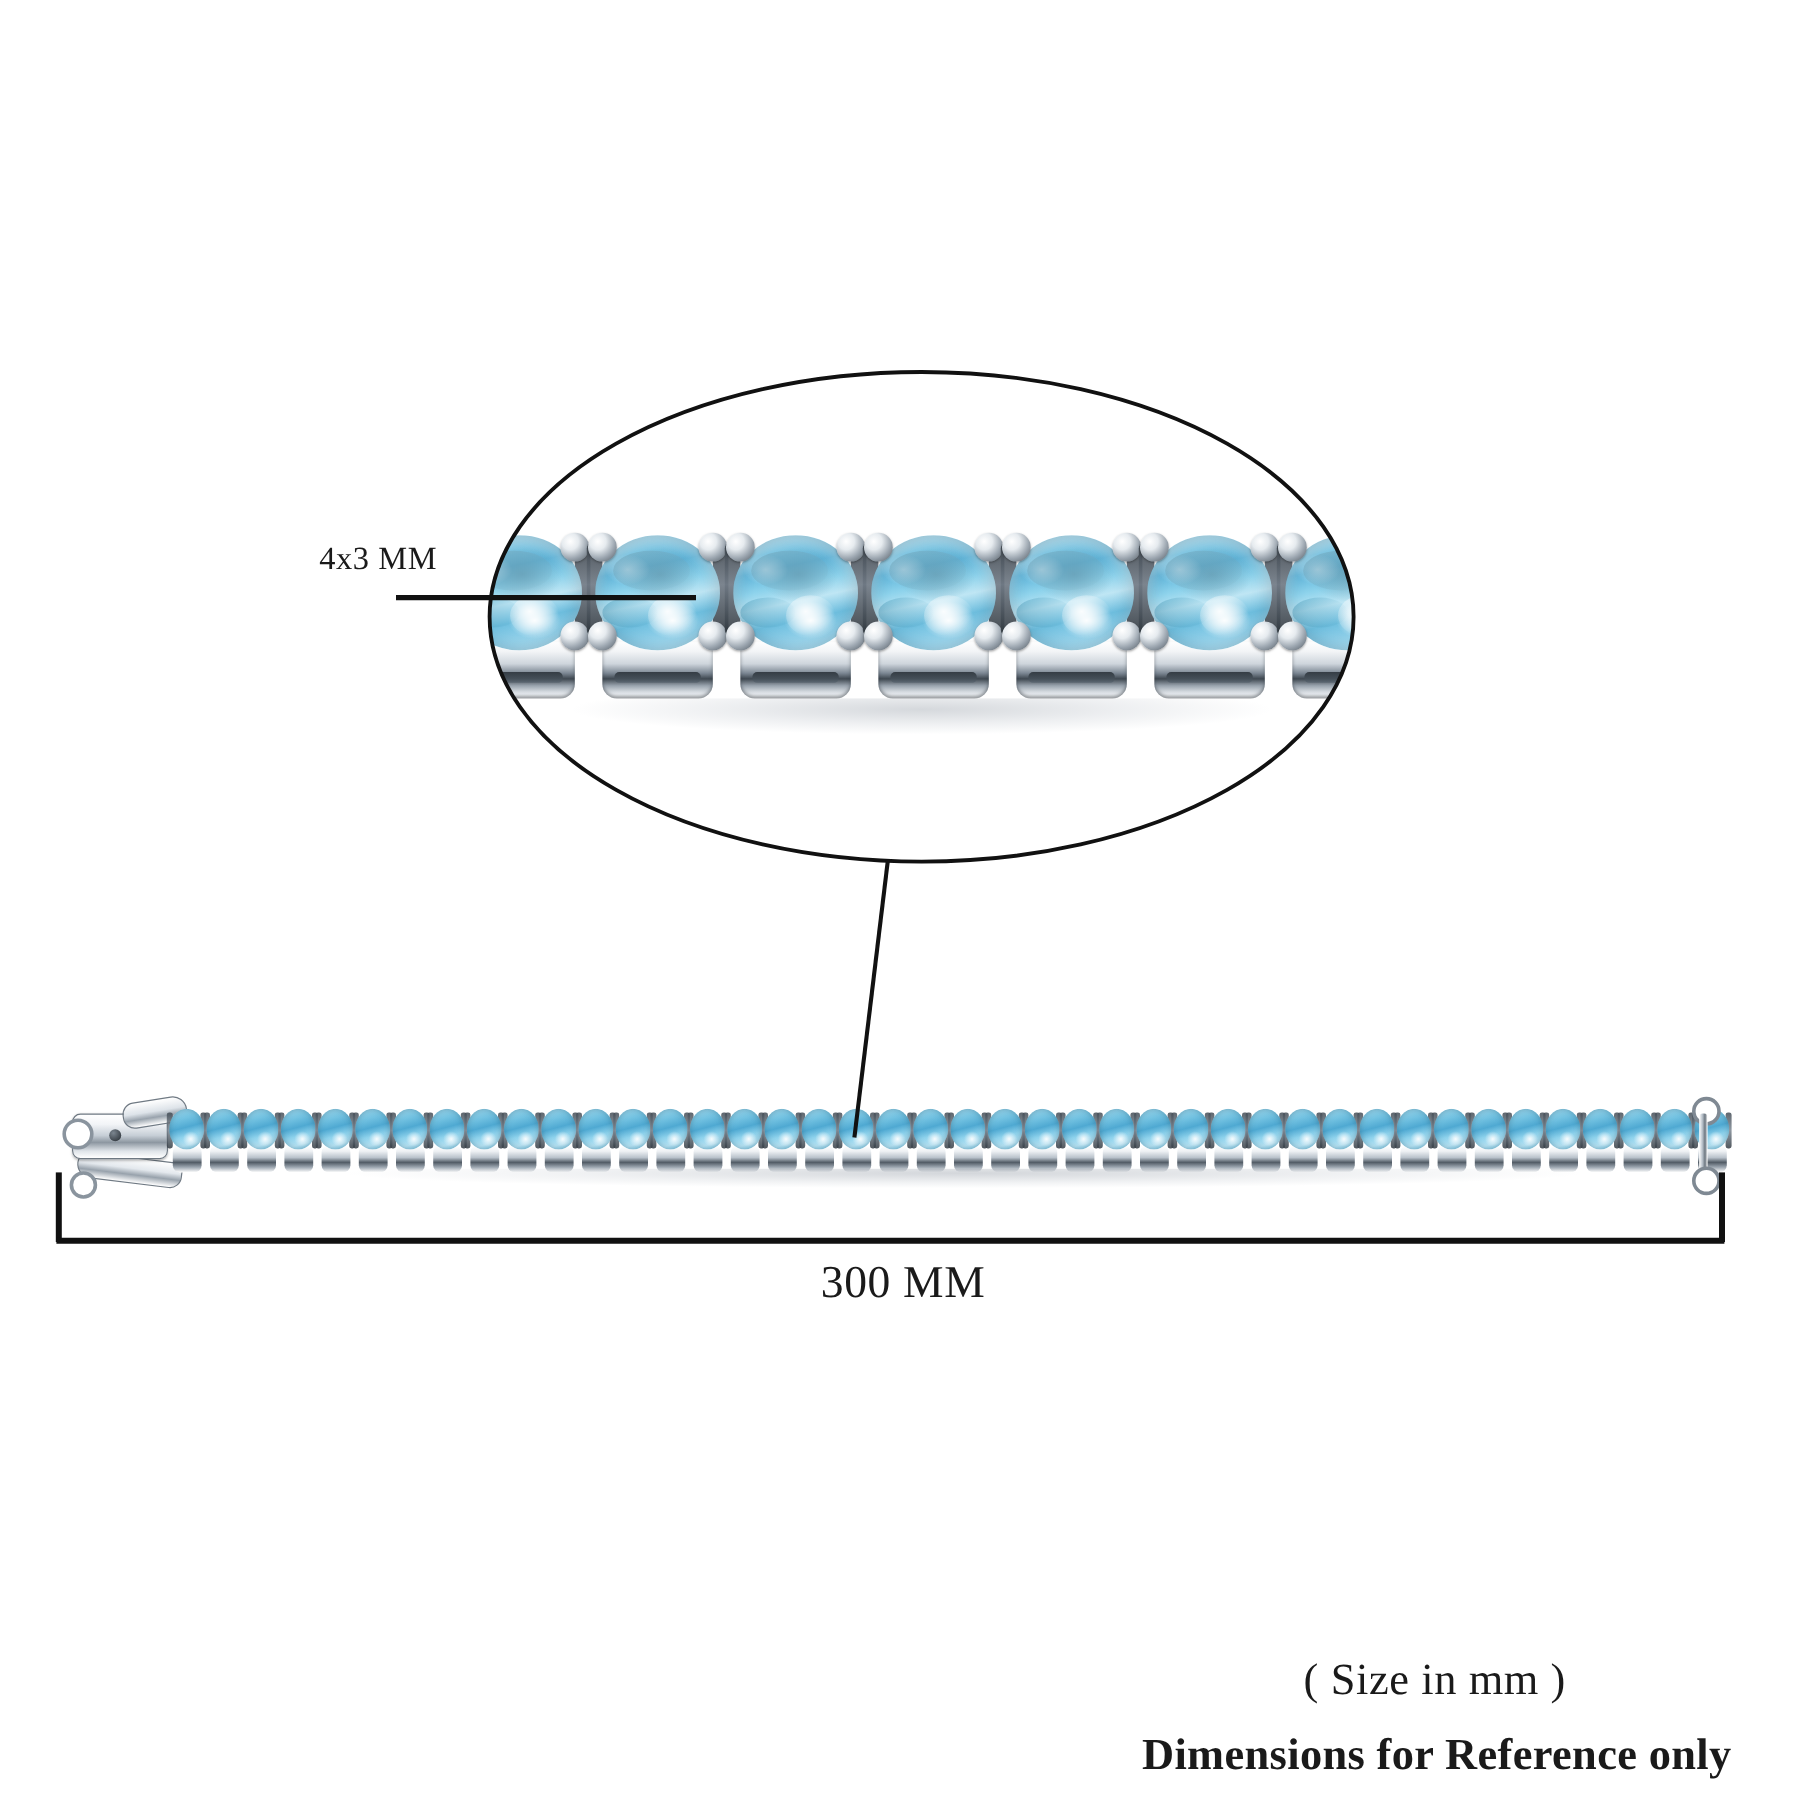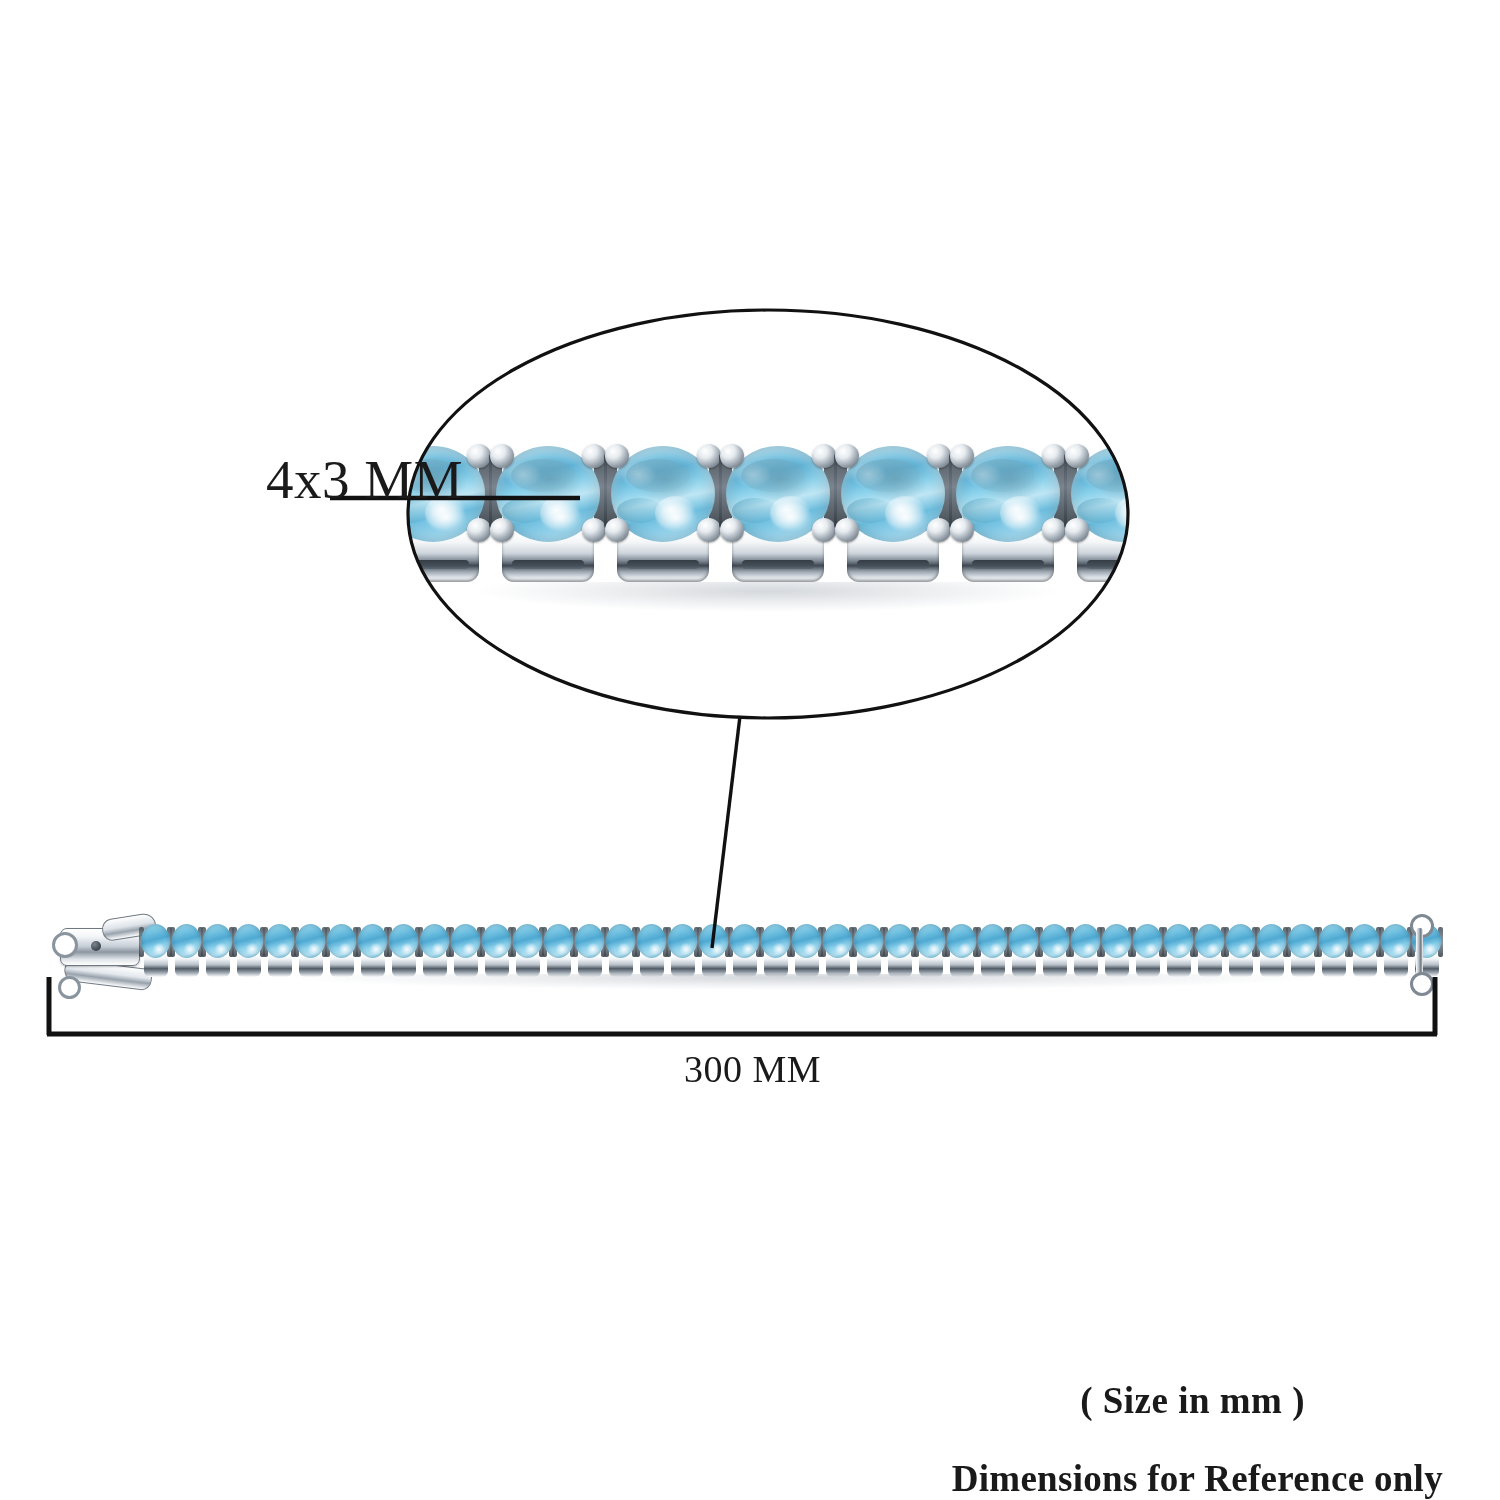--- a/index.html
+++ b/index.html
@@ -19,43 +19,42 @@
   
   .lbl {
     position: absolute;
     color: #1a1a1a;
     white-space: nowrap;
     line-height: 1;
   }
   #gem-size-label {
     left: 266px;
     top: 452px;
-    font-size: 55px;
+    font-size: 27px;
     letter-spacing: 0.5px;
   }
   #length-label {
     left: 684px;
     top: 1050px;
     font-size: 38px;
     letter-spacing: 0.5px;
   }
   #size-unit-note {
     right: 195px;
     top: 1382px;
     font-size: 37px;
-    font-weight: bold;
+    font-weight: normal;
     letter-spacing: 0.5px;
   }
   #reference-note {
     right: 57px;
     top: 1444px;
     font-size: 37px;
     font-weight: bold;
     letter-spacing: 0.3px;
-    margin-top: 16px;
   }
 
   
   #overlay {
     position: absolute;
     left: 0; top: 0;
     width: 1500px; height: 1500px;
     pointer-events: none;
   }
 

